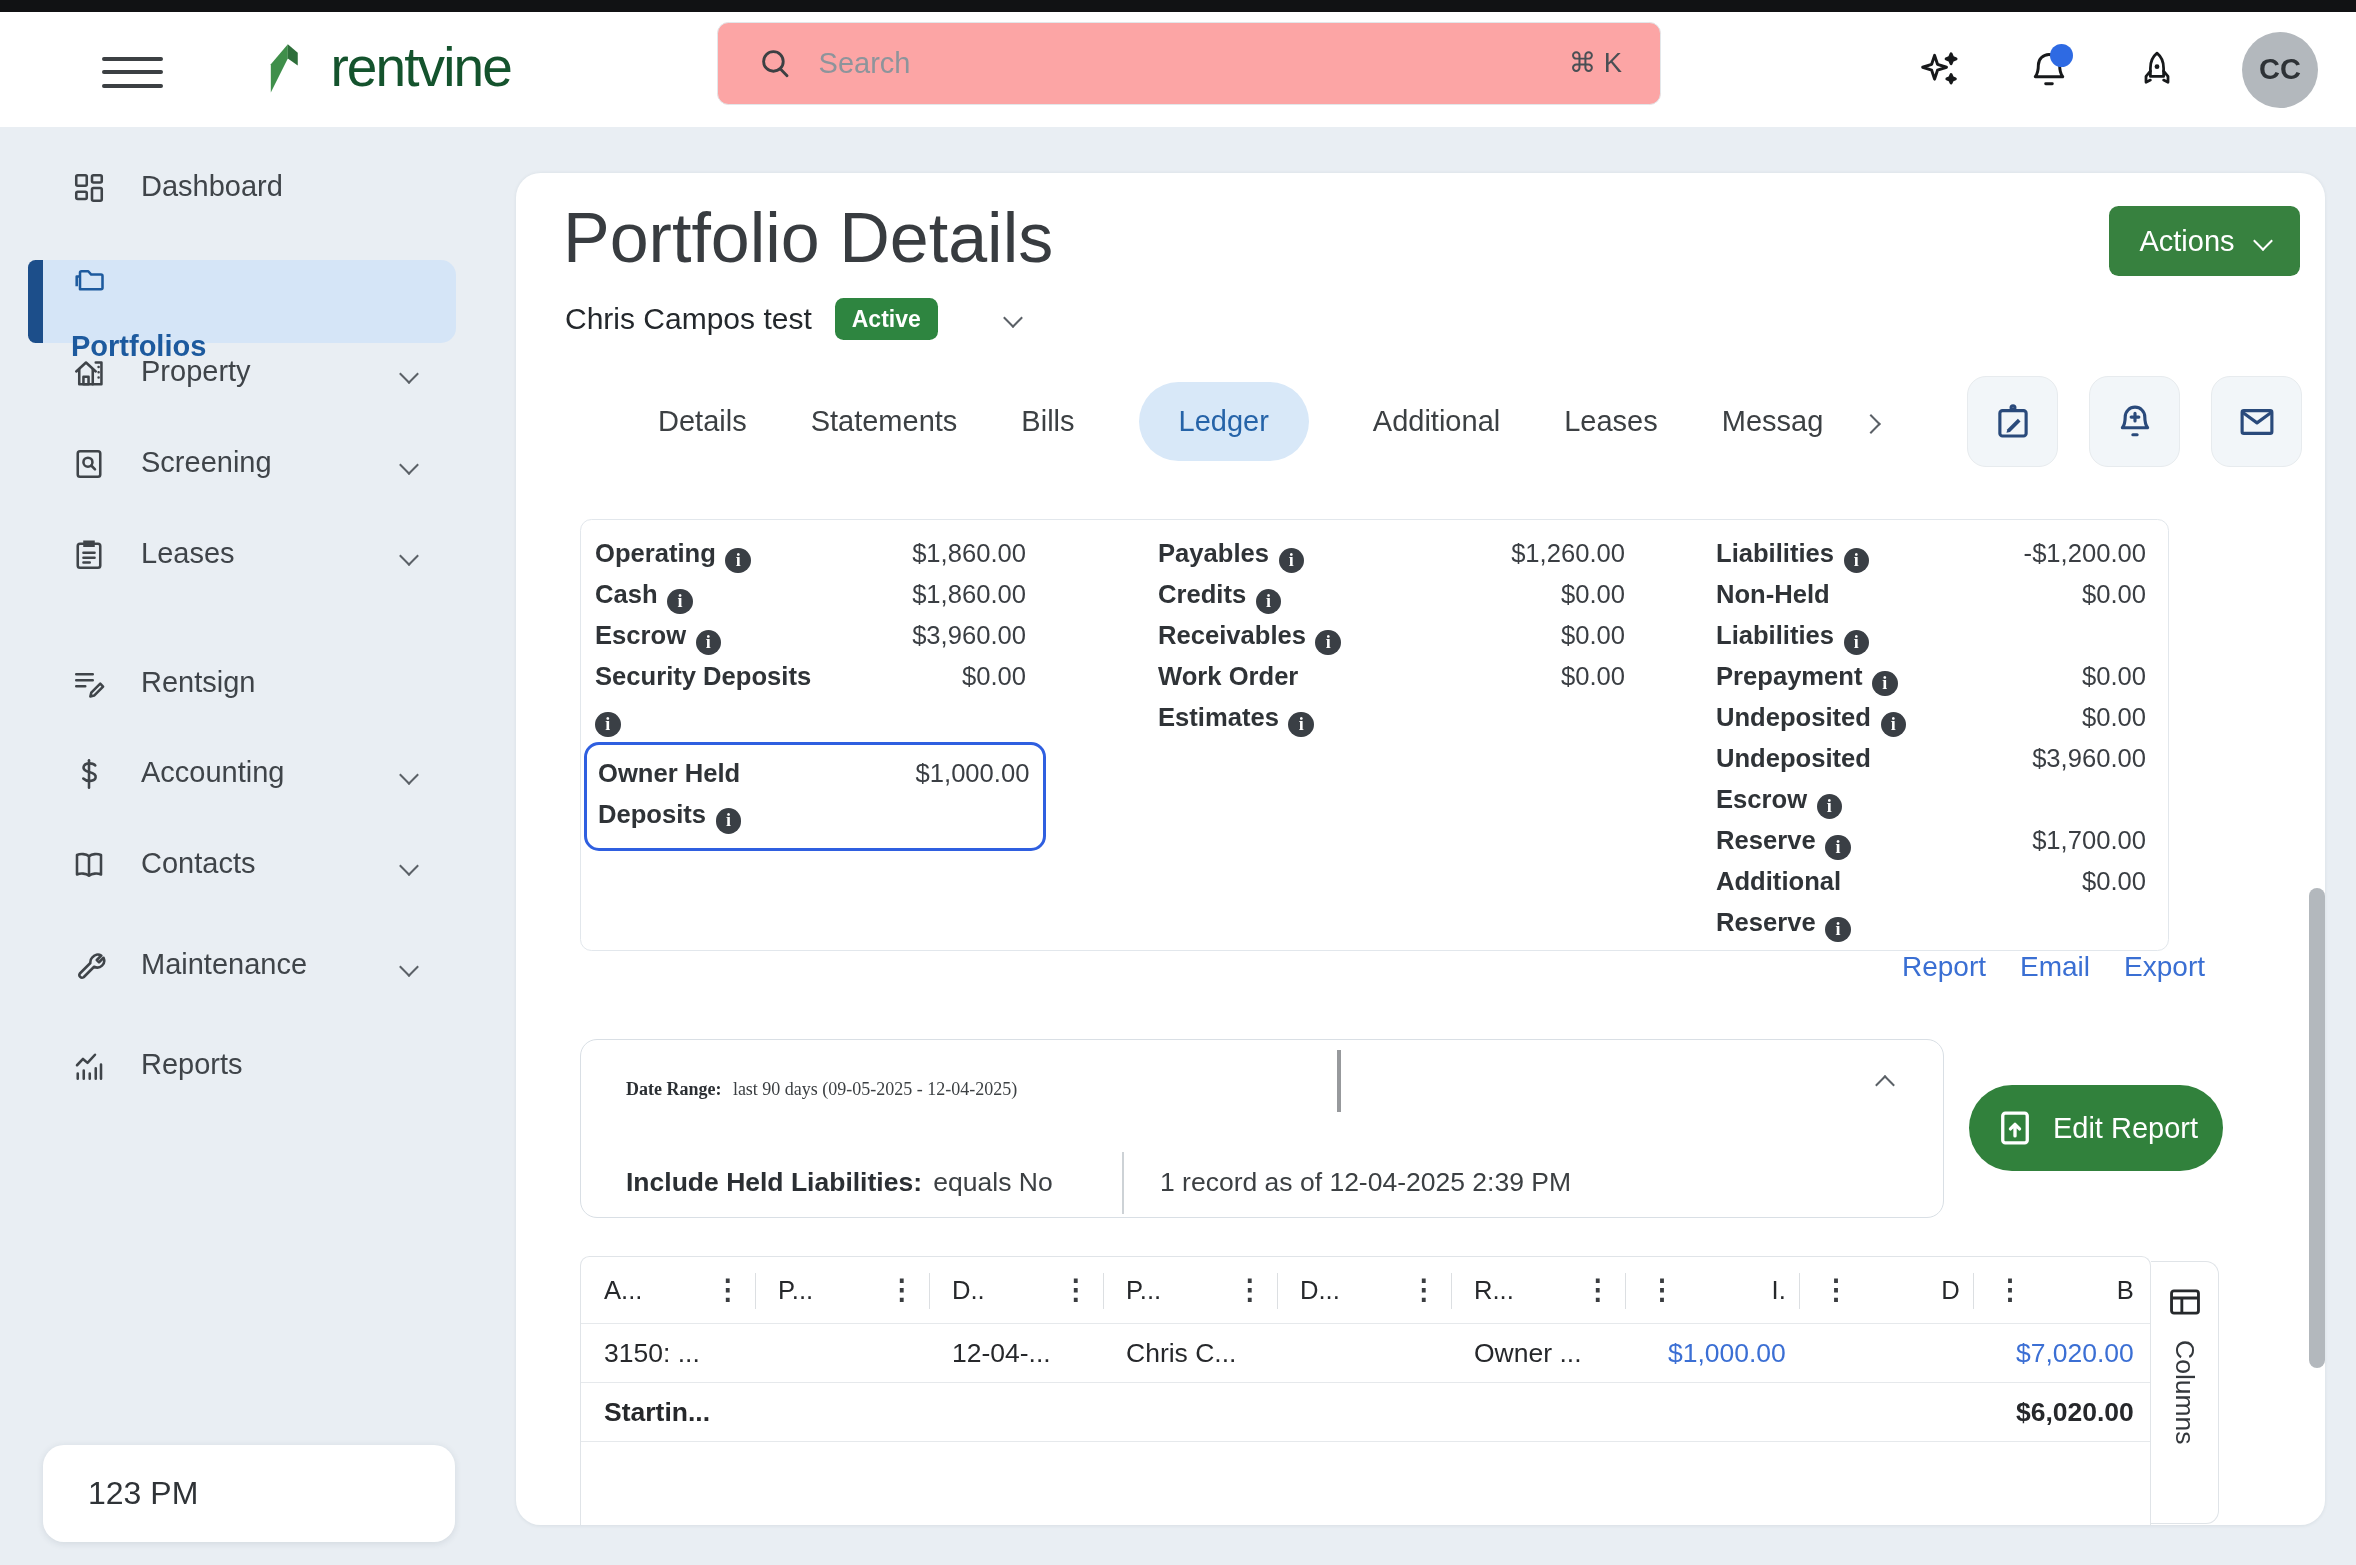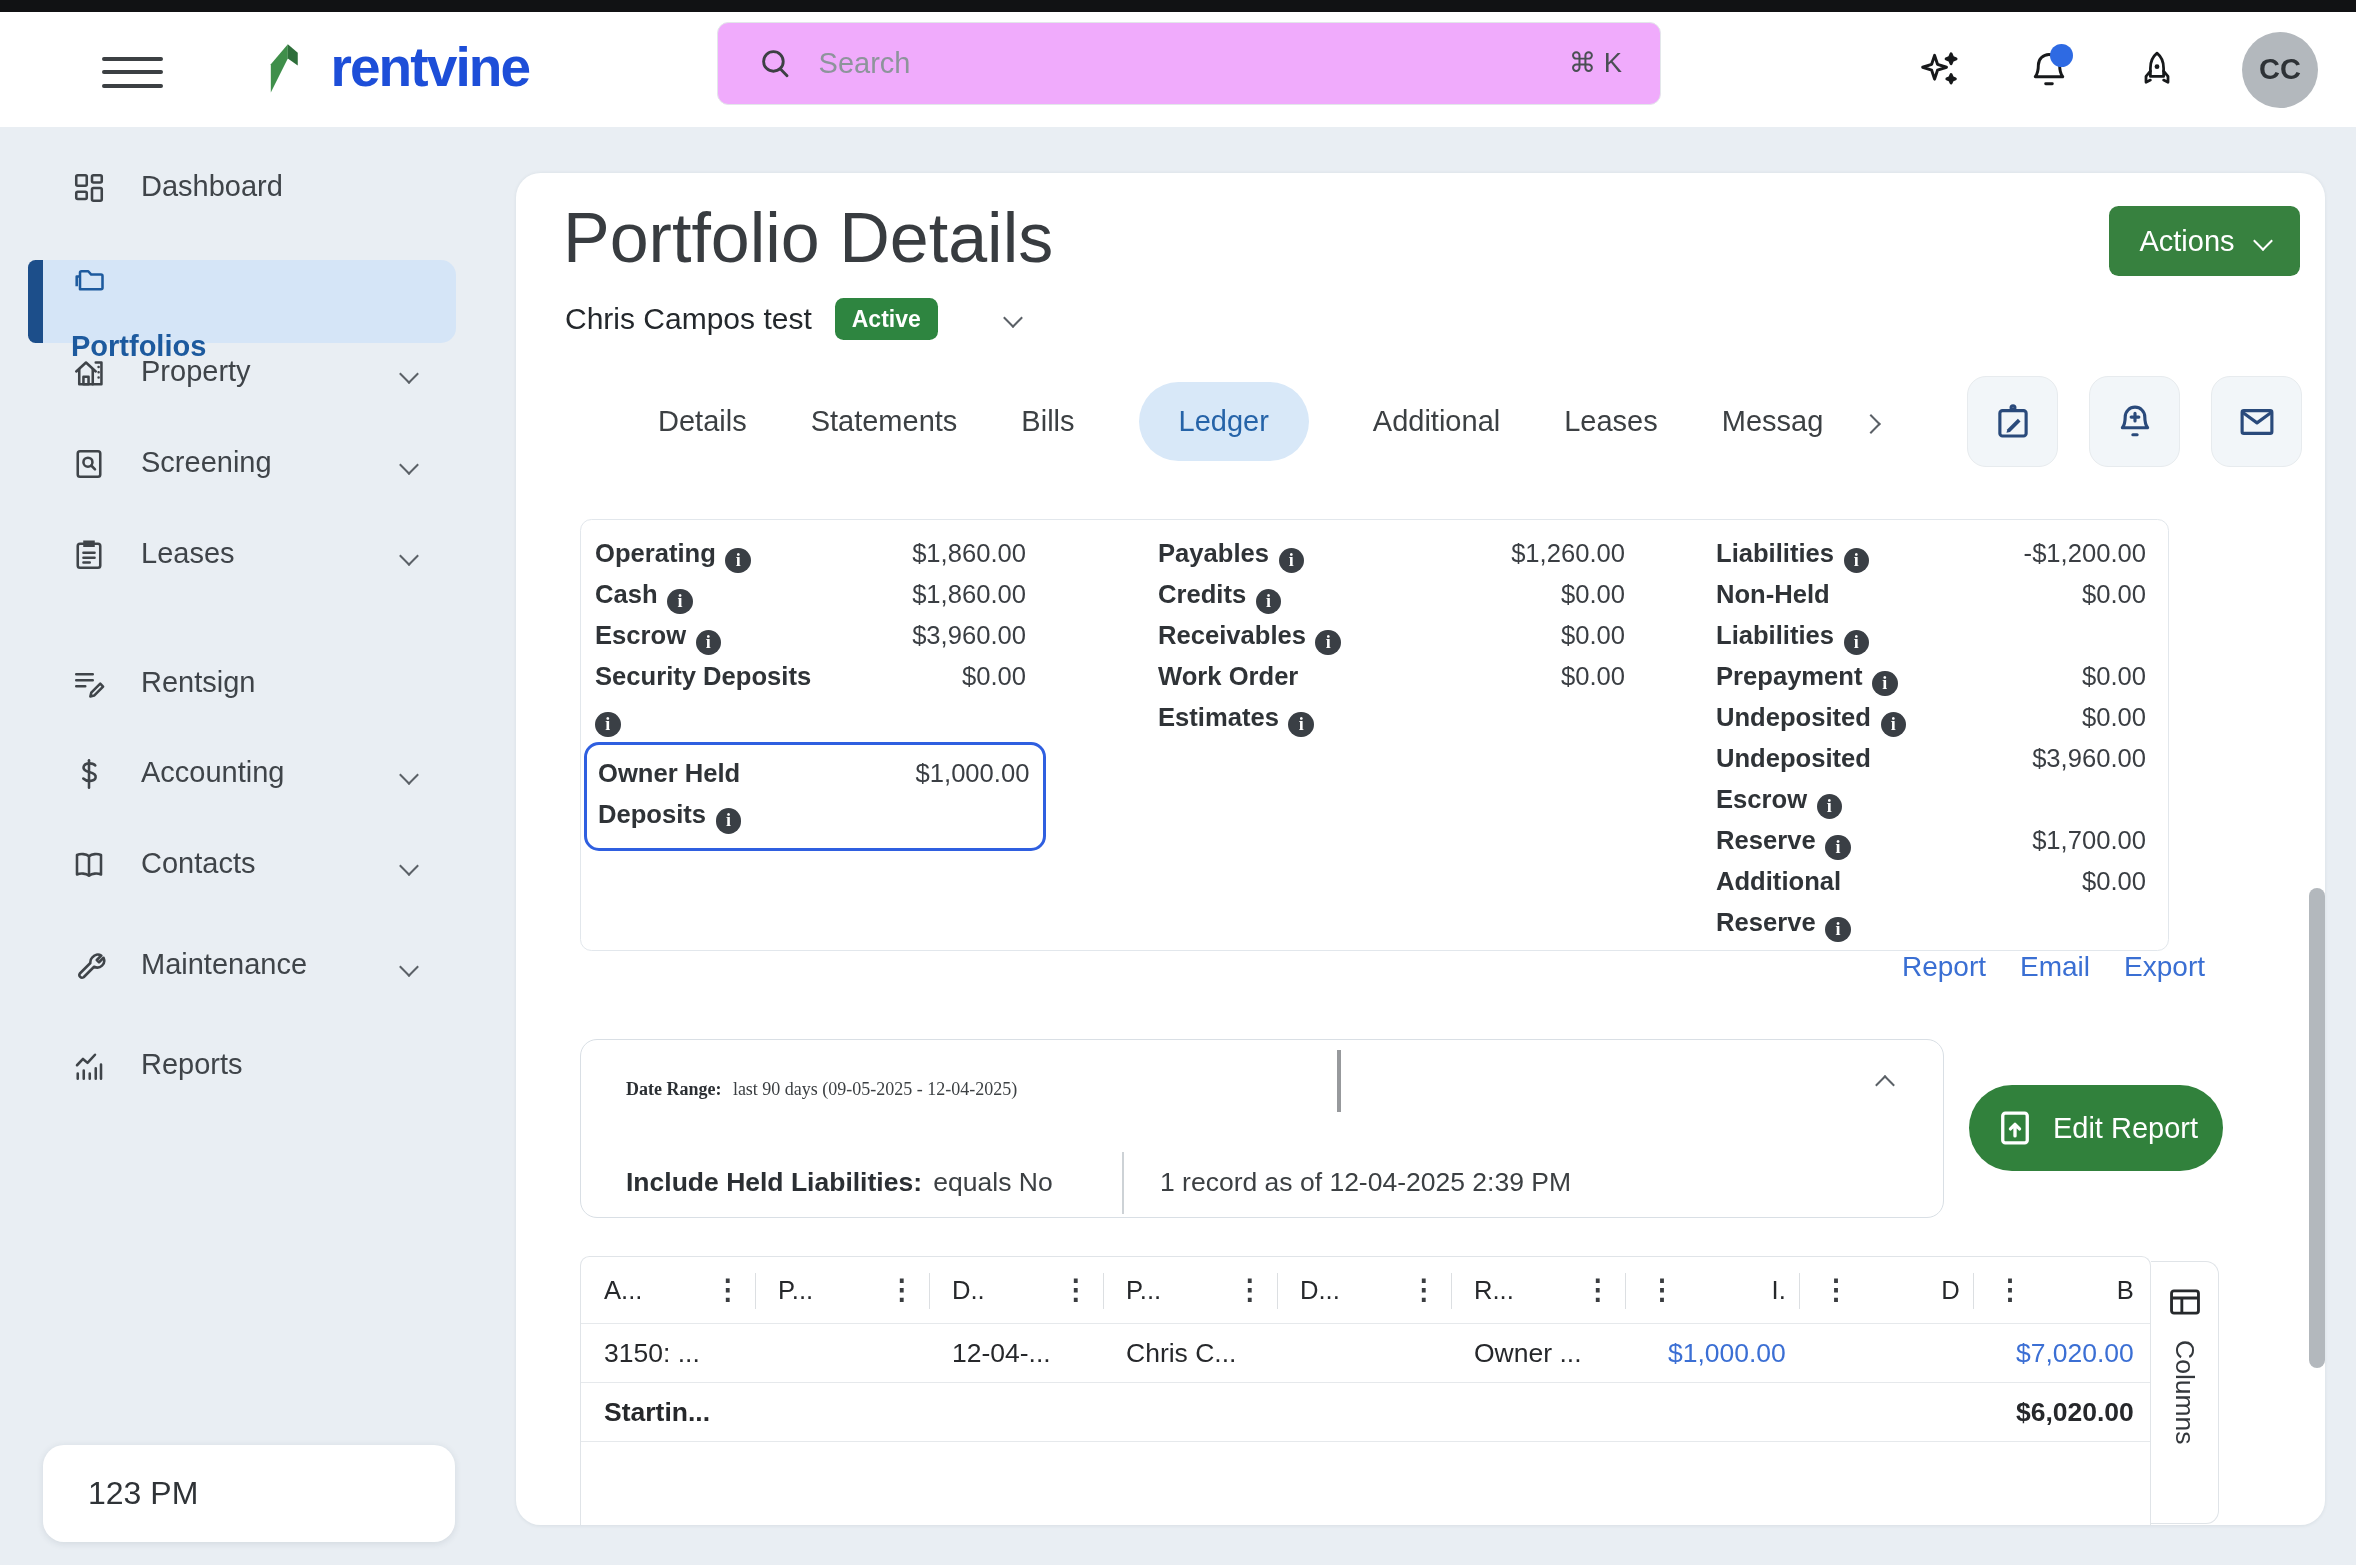--- a/index.html
+++ b/index.html
@@ -6,22 +6,22 @@
   html,body { width:2356px; height:1565px; }
   body { background:#e9eef3; font-family:"Liberation Sans", sans-serif; position:relative; overflow:hidden; color:#3a3f44; }
   svg { display:block; }
 
   
   .black-strip { position:absolute; left:0; top:0; width:2356px; height:12.3px; background:#111214; z-index:5;}
   .topbar { position:absolute; left:0; top:12.3px; width:2356px; height:115px; background:#ffffff; z-index:4; }
   .hamburger { position:absolute; left:102px; top:39px; width:61px; height:42px; display:flex; flex-direction:column; justify-content:space-between; padding:5.7px 0; cursor:pointer;}
   .hamburger div { height:3.8px; background:#3c4043; border-radius:1.9px; }
   .logo { position:absolute; left:251px; top:21px; display:flex; align-items:center; gap:11.4px; }
-  .logo-text { font-size:55px; font-weight:700; color:#1d4ed8; letter-spacing:-1.9px; }
-  .searchbox { position:absolute; left:717px; top:9.5px; width:944px; height:83px; background:#f0abfc; border:0.9px solid #e3e7ea; border-radius:11.4px; display:flex; align-items:center; padding:4px 38px; gap:24.6px;justify-content:center; }
+  .logo-text { font-size:55px; font-weight:400; color:#14532d; letter-spacing:-1.9px; }
+  .searchbox { position:absolute; left:717px; top:9.5px; width:944px; height:83px; background:#fca5a5; border:0.9px solid #e3e7ea; border-radius:11.4px; display:flex; align-items:center; padding:4px 38px; gap:24.6px;justify-content:center; }
   .searchbox input { flex:1; border:none; background:transparent; outline:none; font-size:29px; color:#3c4043; font-family:"Liberation Sans",sans-serif; }
   .searchbox input::placeholder { color:#8d949b; }
   .kbd-shortcut { font-size:27.4px; color:#4a4f54; }
   .top-icons { position:absolute; right:38px; top:0; height:115px; display:flex; align-items:center; gap:63px;justify-content:space-between; }
   .icon-btn-plain { width:45px; height:45px; display:flex; align-items:center; justify-content:center; cursor:pointer; position:relative; color:#17191b;}
   .notif-dot { position:absolute; right:-1.9px; top:-3.8px; width:23px; height:23px; border-radius:50%; background:#2e6ae3; }
   .avatar { width:76px; height:76px; border-radius:50%; background:#b3b8bd; display:flex; align-items:center; justify-content:center; font-size:29px; font-weight:700; color:#2e3236; cursor:pointer; }
 
   
   .sidebar { position:absolute; left:0; top:128px; width:516px; bottom:0; }

